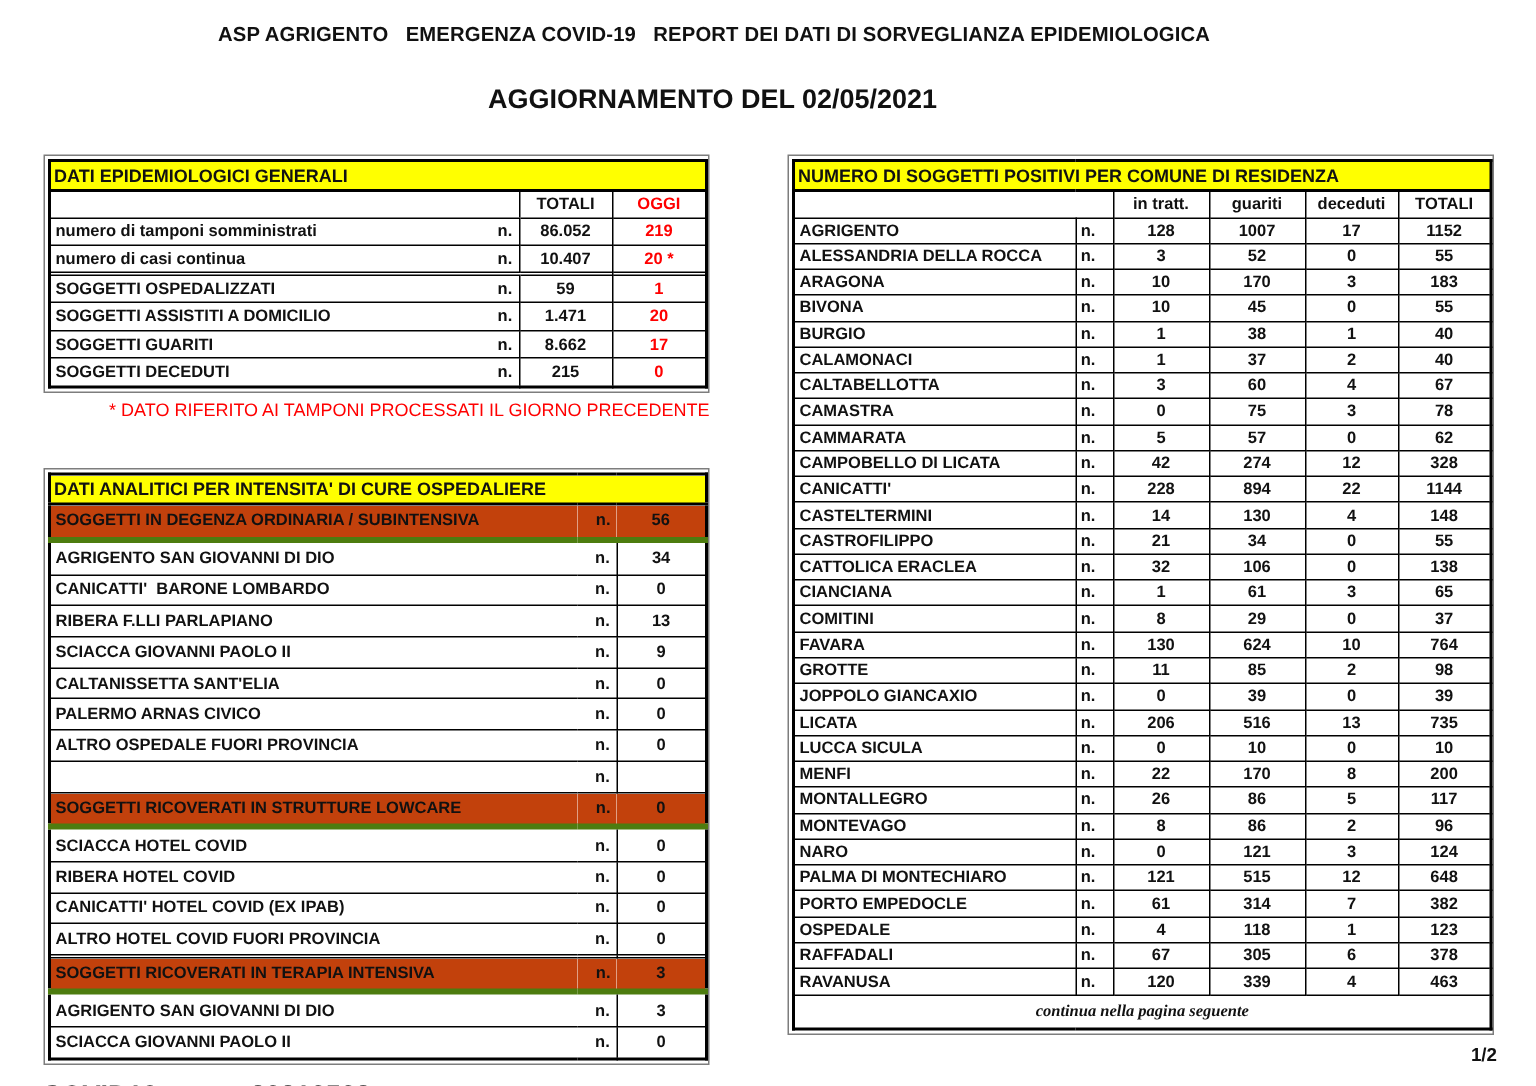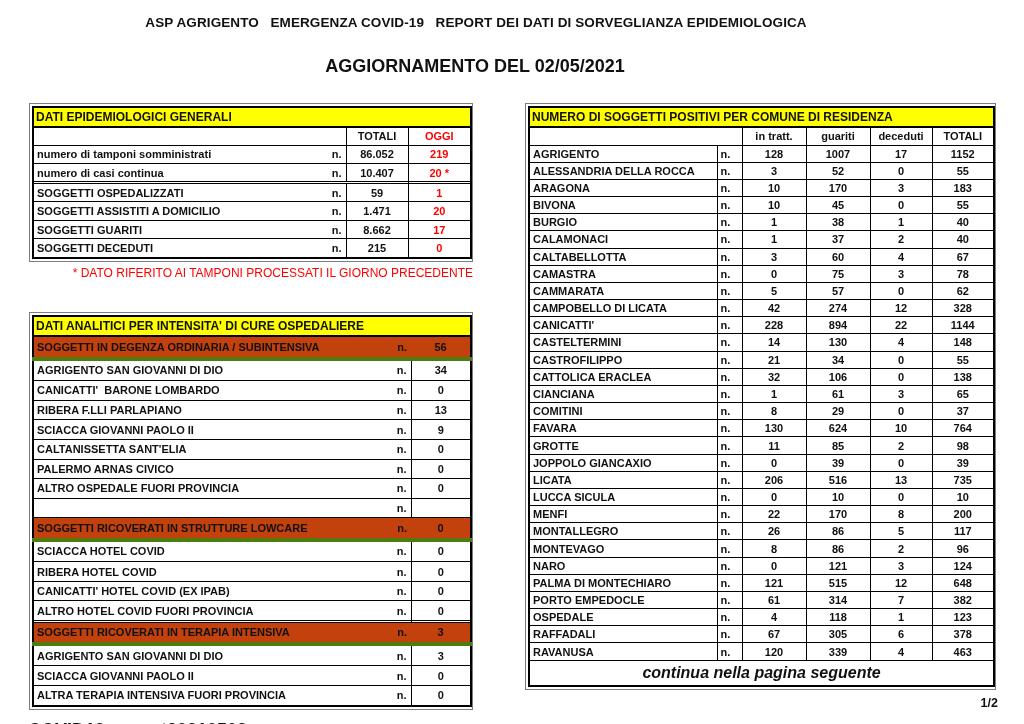--- a/index.html
+++ b/index.html
@@ -24,21 +24,21 @@
   td.lbl { border-right:none; }
   td.ncol { border-left:none; text-align:right; padding-right:4px; }
   tr.gap td.ncol { border-right:none; }
   tr.gap td.tot  { border-left:none; }
   tr.section td { background:#c2410c; border-left:none; border-right:none;
                   border-bottom:4px solid #4d7c0f; }
   tr.section td.val { }
   td.val { text-align:center; }
   .note { position:absolute; left:29px; top:266px; width:444px; text-align:right;
           color:#ff0000; font-weight:normal; font-size:12px; }
-  .controw td { font-style:italic; text-align:center; font-size:16px; }
+  .controw td { font-style:italic; text-align:center; font-size:11px;font-family:Liberation Serif, serif; }
   .foot-l { position:absolute; left:28px; top:720px; font-size:18px; font-weight:bold; }
   .foot-r { position:absolute; right:26px; top:696px; font-size:12.5px; font-weight:bold; }
 
   #t1wrap { left:29px; top:103px; width:444px; height:159px; }
   #t2wrap { left:29px; top:312px; width:444px; height:398px; }
   #t3wrap { left:525px; top:103px; width:471px; height:587px; }
   #t1wrap thead tr.trow { height:20px; } #t1wrap thead tr.chead { height:18px; }
   #t2wrap thead tr.trow { height:20px; }
   #t3wrap thead tr.trow { height:20px; } #t3wrap thead tr.chead { height:18px; }
   #t3wrap tr.controw { height:17px; }
@@ -238,25 +238,20 @@
           <td class="ncol">n.</td>
           <td class="val">3</td>
         </tr>
 
         <tr class="data">
           <td class="lbl">SCIACCA GIOVANNI PAOLO II</td>
           <td class="ncol">n.</td>
           <td class="val">0</td>
         </tr>
 
-        <tr class="data">
-          <td class="lbl">ALTRA TERAPIA INTENSIVA FUORI PROVINCIA</td>
-          <td class="ncol">n.</td>
-          <td class="val">0</td>
-        </tr>
       </tbody>
   </table>
 </div>
 
 <div class="tblwrap" id="t3wrap">
   <table>
     <colgroup>
         <col style="width:188px">
         <col style="width:25px">
         <col style="width:64px">

